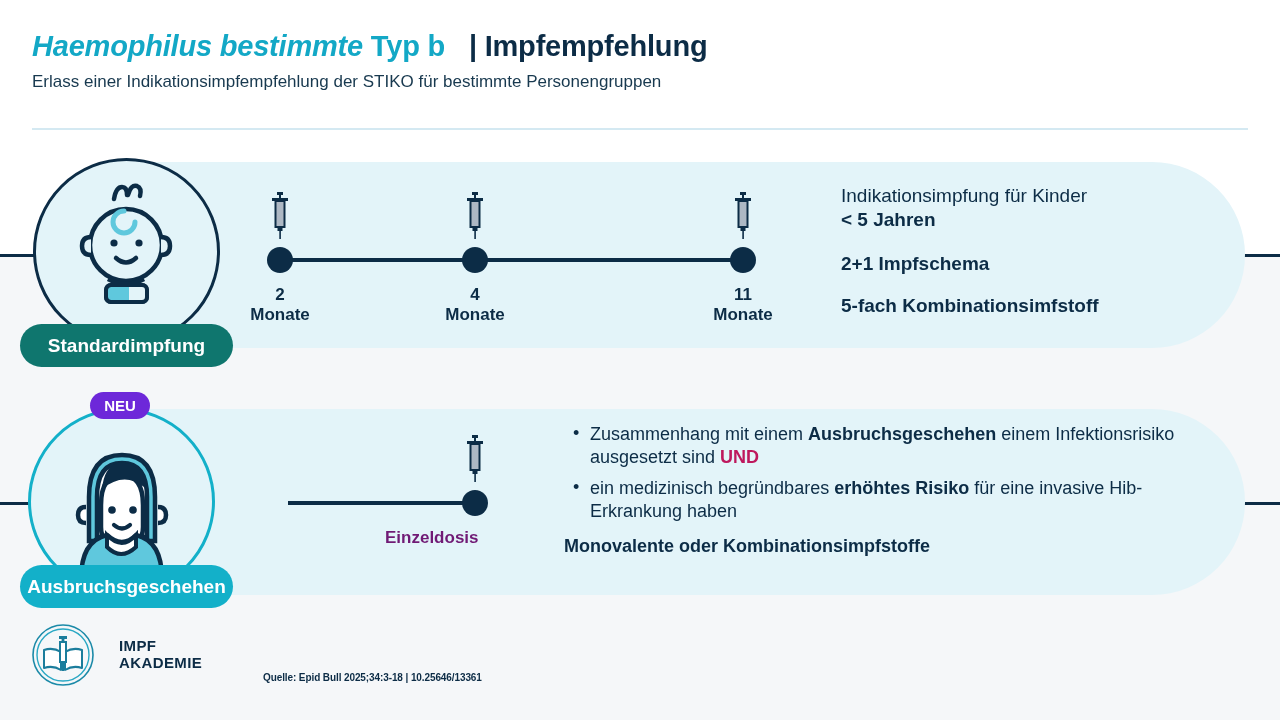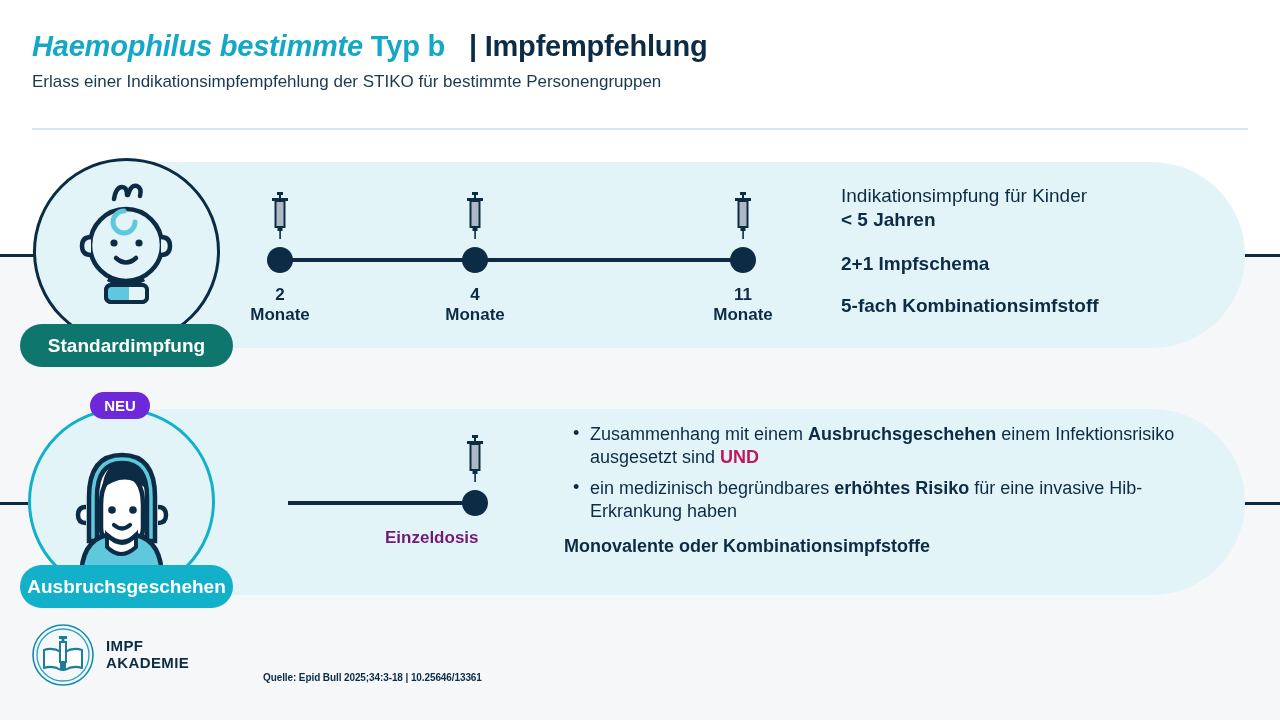--- a/index.html
+++ b/index.html
@@ -66,21 +66,21 @@
   .txt-block-2{position:absolute;left:564px;top:419px;width:660px;font-size:18px;color:#0c2c46;line-height:1.26;}
   .txt-block-2 .heading{text-decoration:underline;text-underline-offset:3px;font-weight:400;}
   .bullets{margin:4px 0 0 0;padding:0;list-style:none;}
   .bullets li{position:relative;padding-left:26px;margin-bottom:9px;}
   .bullets li .bul{position:absolute;left:9px;top:-1px;}
   .bullets b{font-weight:bold;}
   .und{color:#be185d;font-weight:bold;}
   .txt-block-2 .footer-line{margin-top:12px;font-weight:700;}
 
   
-  .logo{position:absolute;left:30px;top:622px;display:flex;align-items:center;gap:10px;}
+  .logo{position:absolute;left:30px;top:622px;display:flex;align-items:center;gap:23px;}
   .logo-text{font-size:15px;font-weight:bold;color:#0c2c46;line-height:1.12;letter-spacing:.4px;}
   .source{position:absolute;left:233px;top:672px;font-size:10px;font-weight:bold;color:#0c2c46;letter-spacing:-0.1px;margin-left:30px;}
 </style>
 </head>
 <body>
 
 <div class="bg-lower"></div>
 
 <div class="header">
   <div class="title">

